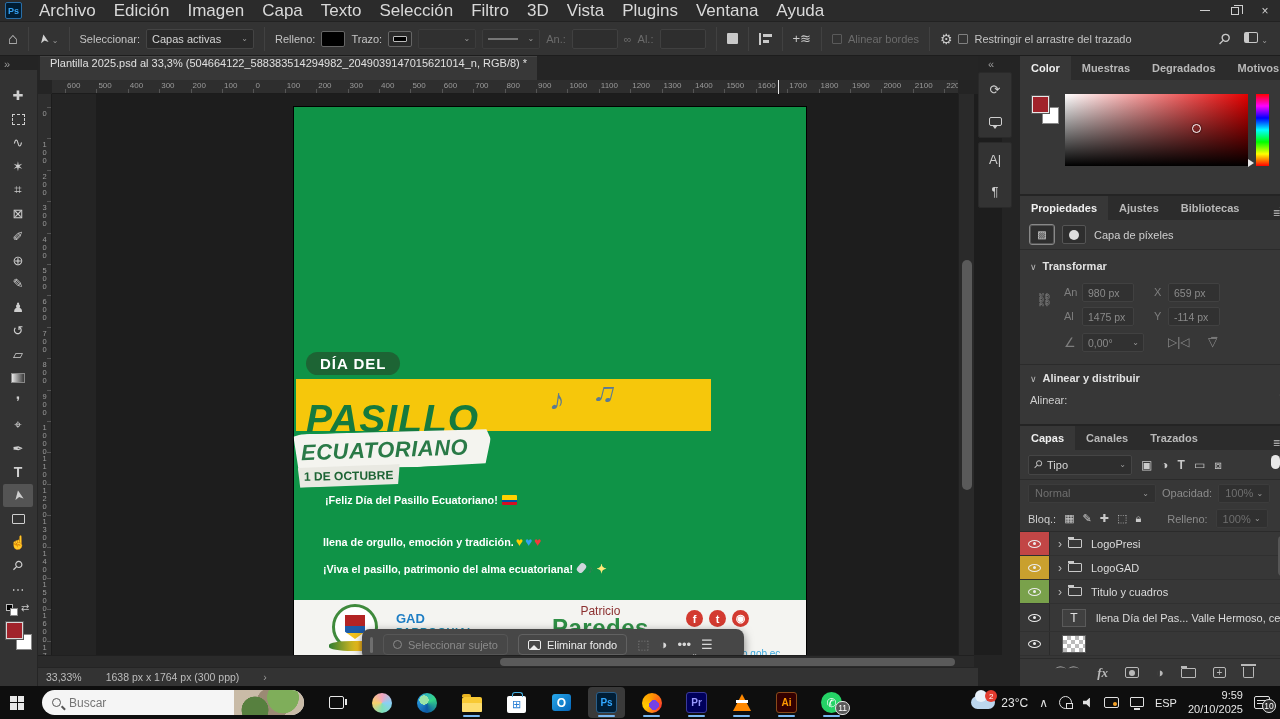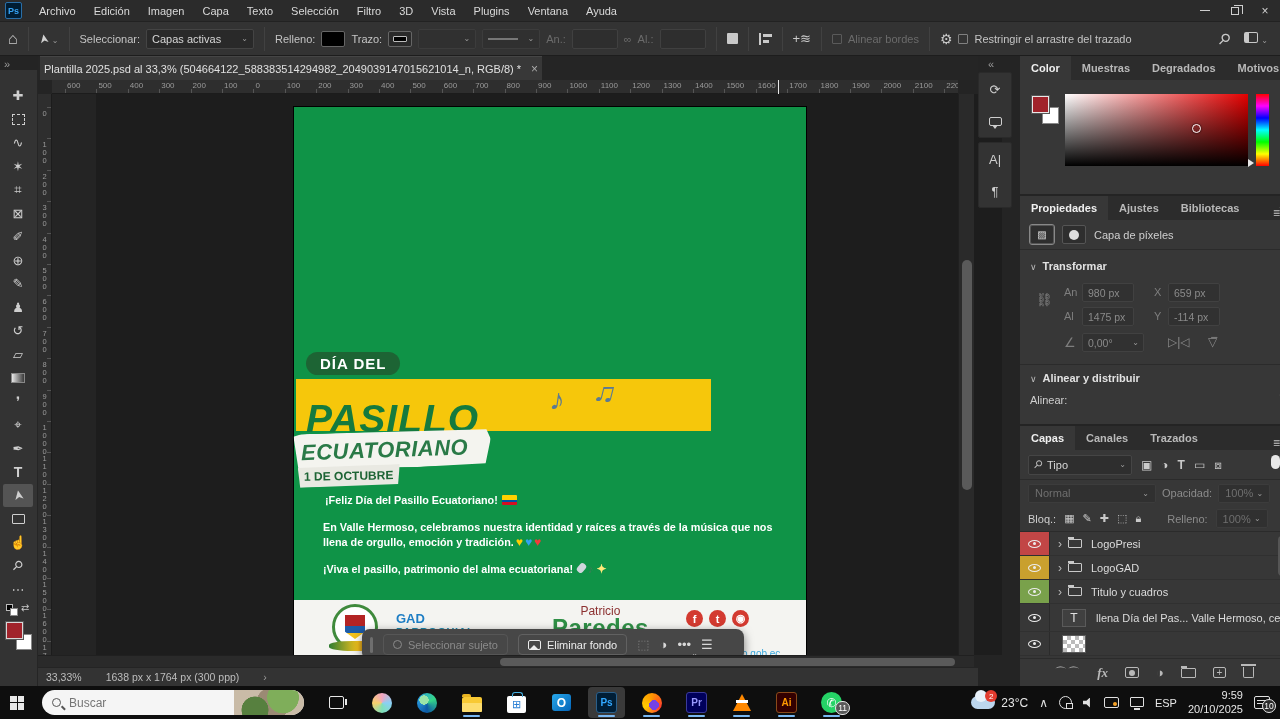--- a/index.html
+++ b/index.html
@@ -3,21 +3,21 @@
 <meta charset="utf-8">
 <style>
   *{margin:0;padding:0;box-sizing:border-box;font-family:"Liberation Sans",sans-serif;}
   html,body{width:1280px;height:719px;overflow:hidden;background:#242424;}
   .abs{position:absolute;}
   #app{position:relative;width:1280px;height:719px;background:#242424;color:#d6d6d6;font-size:11px;}
 
   
   #menubar{position:absolute;left:0;top:0;width:1280px;height:22px;background:#2b2b2b;display:flex;align-items:center;border-bottom:1px solid #222;}
   .ps-logo{width:17px;height:17px;margin:0 8px 0 5px;background:#001d33;color:#35a2f2;border:1px solid #2a6fa8;border-radius:2px;font-size:9px;font-weight:bold;display:flex;align-items:center;justify-content:center;}
-  .menu-item{padding:0 9px;color:#d9d9d9;font-size:11px;line-height:22px;cursor:default;}
+  .menu-item{padding:0 9px;color:#d9d9d9;font-size:17px;line-height:22px;cursor:default;}
   #win-controls{margin-left:auto;display:flex;align-items:center;height:22px;}
   .winbtn{width:30px;height:22px;display:flex;align-items:center;justify-content:center;color:#cfcfcf;font-size:12px;}
   .winbtn .bar{width:10px;height:1px;background:#cfcfcf;display:block;}
   .winbtn .sq{width:8px;height:8px;border:1px solid #cfcfcf;display:block;position:relative;}
   .winbtn .sq:before{content:"";position:absolute;left:2px;top:-3px;width:8px;height:8px;border:1px solid #cfcfcf;border-bottom:none;border-left:none;}
 
   
   #optionsbar{position:absolute;left:0;top:22px;width:1280px;height:34px;background:#333;display:flex;align-items:center;border-bottom:1px solid #1d1d1d;gap:6px;padding-left:8px;}
   .ob-sep{width:1px;height:24px;background:#414141;margin:0 4px;}
   .ob-ico{color:#c9c9c9;font-size:14px;}
@@ -54,21 +54,21 @@
   #fgbg .bg{position:absolute;left:10px;top:12px;width:16px;height:16px;background:#fff;border:1px solid #888;}
   #fgbg .fg{position:absolute;left:0;top:0;width:17px;height:17px;background:#a1232b;border:1px solid #d8d8d8;outline:1px solid #555;}
   #minicolors{position:absolute;left:6px;top:532px;width:26px;height:14px;color:#cfcfcf;font-size:9px;}
   #minicolors .ms1{position:absolute;left:0;top:2px;width:7px;height:7px;background:#000;border:1px solid #bbb;}
   #minicolors .ms1:before{content:"";position:absolute;left:3px;top:3px;width:6px;height:6px;background:#fff;border:1px solid #888;}
   #minicolors .swp{position:absolute;left:15px;top:0;font-size:10px;color:#c9c9c9;}
   .lt-chev{position:absolute;left:4px;top:58px;color:#9a9a9a;font-size:11px;}
 
   
   #tabstrip{position:absolute;left:38px;top:56px;width:940px;height:24px;background:#252525;}
-  #doc-tab{position:absolute;left:2px;top:0;height:24px;max-width:520px;background:#383838;display:flex;align-items:center;padding:0 4px;gap:10px;border-top:1px solid #454545;}
+  #doc-tab{position:absolute;left:2px;top:0;height:24px;max-width:520px;background:#383838;display:flex;align-items:flex-end;padding:0 10px;gap:10px;border-top:1px solid #454545;flex-direction:column;}
   #doc-tab .t{color:#e0e0e0;font-size:11px;white-space:nowrap;}
   #doc-tab .x{color:#aaa;font-size:12px;}
   #ruler-h{position:absolute;left:52px;top:80px;width:906px;height:14px;background:#2e2e2e;border-bottom:1px solid #1c1c1c;overflow:hidden;
     background-image:repeating-linear-gradient(to right,#555 0 1px,transparent 1px 31.4px);background-position:13px 9px;background-size:100% 5px;background-repeat:repeat-x;}
   .htick{position:absolute;top:1px;color:#9a9a9a;font-size:8px;}
   #ruler-marker{position:absolute;left:778px;top:80px;width:1px;height:14px;background:#e8e8e8;}
   #ruler-v{position:absolute;left:38px;top:94px;width:14px;height:561px;background:#2e2e2e;border-right:1px solid #1c1c1c;overflow:hidden;
     background-image:repeating-linear-gradient(to bottom,#555 0 1px,transparent 1px 31.4px);background-position:9px 13px;background-size:5px 100%;background-repeat:repeat-y;}
   .vtick{position:absolute;left:1px;width:10px;color:#9a9a9a;font-size:7.5px;writing-mode:vertical-rl;text-orientation:upright;letter-spacing:-1px;}
   #canvas{position:absolute;left:52px;top:94px;width:906px;height:561px;background:#1d1d1d;overflow:hidden;margin-left:44px;}
@@ -458,21 +458,20 @@
       <span id="p-title">PASILLO</span>
       <span class="note n1">♪</span>
       <span class="note n2">♫</span>
       <div id="p-white">
           <span id="p-sub">ECUATORIANO</span>
         </div>
       <div id="p-date-strip">
           <span id="p-date">1 DE OCTUBRE</span>
         </div>
       <div class="p-line" style="top:387px;"><span>¡Feliz Día del Pasillo Ecuatoriano!</span><span class="ec-flag"></span></div>
-      <div class="p-line" style="top:414px;left:29px;"><span>En Valle Hermoso, celebramos nuestra identidad y raíces a través de la música que nos</span></div>
       <div class="p-line" style="top:428px;left:29px;"><span>llena de orgullo, emoción y tradición.</span><span class="heart h-y">♥</span><span class="heart h-b">♥</span><span class="heart h-r">♥</span></div>
       <div class="p-line" style="top:455px;left:29px;"><span>¡Viva el pasillo, patrimonio del alma ecuatoriana!</span><span class="mic-ico"></span><span class="violin-ico">♪</span><span class="spark-ico">✦</span></div>
       <div id="p-footer">
         <span class="crest">
             <i></i>
           </span>
         <span id="gad-txt">
           <span class="l1" style="display:block;">GAD</span>
           <span class="l2" style="display:block;">PARROQUIAL</span>
         </span>

